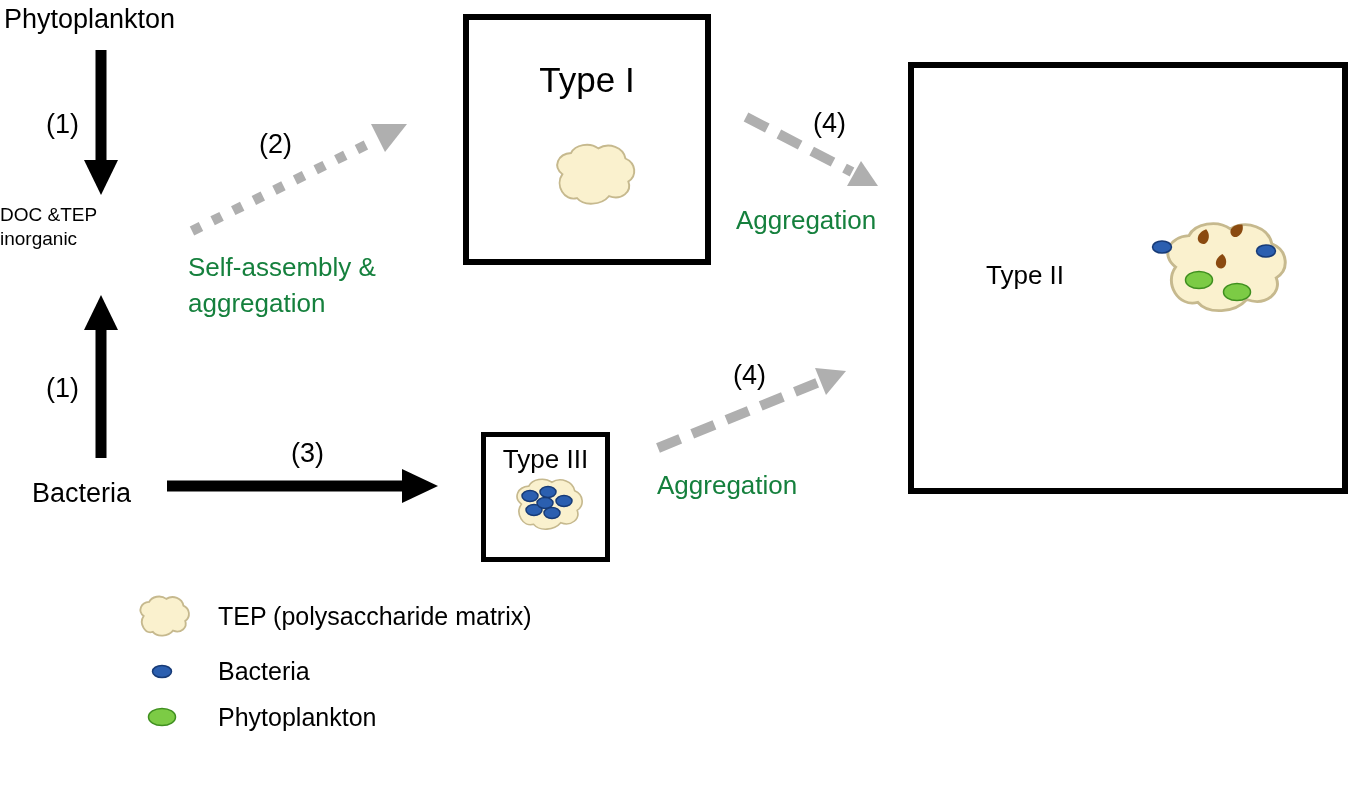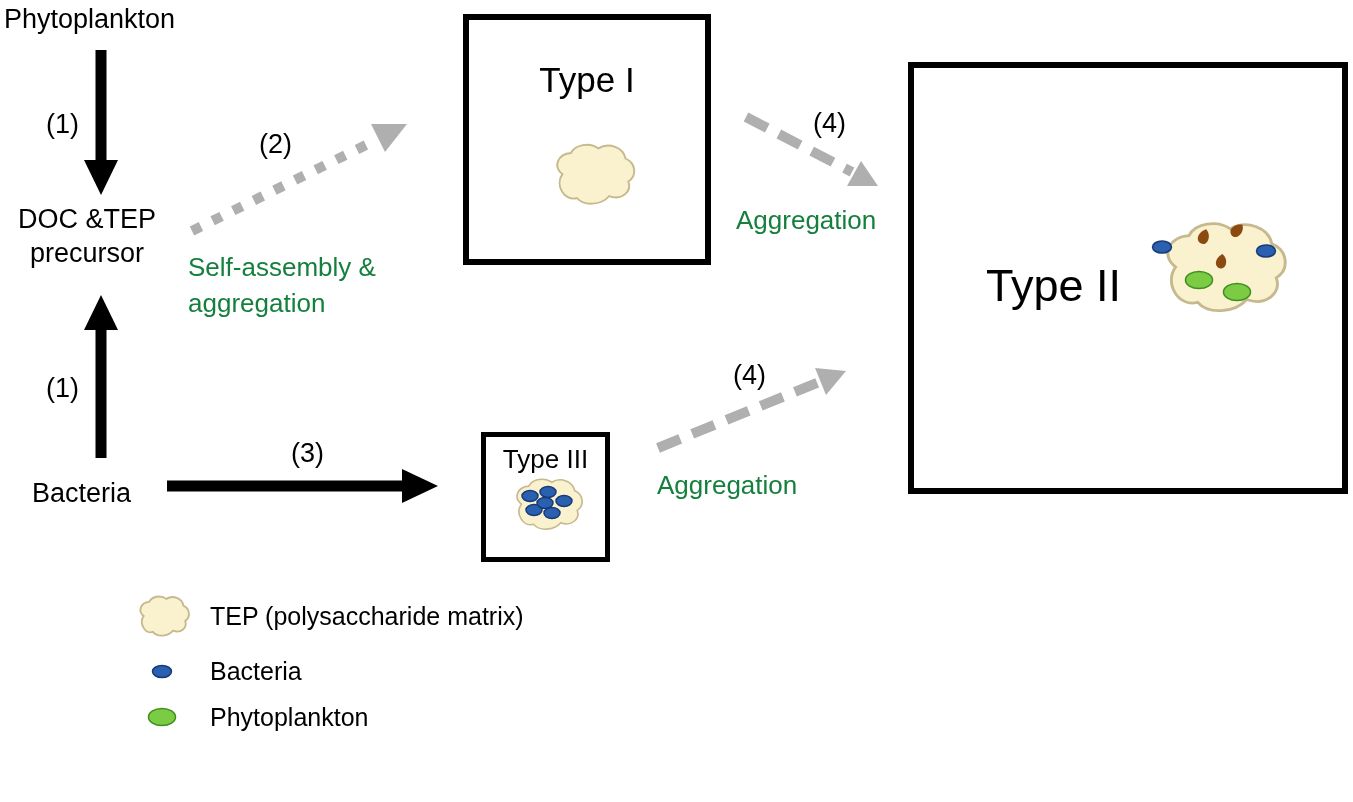--- a/index.html
+++ b/index.html
@@ -19,48 +19,48 @@
     inset: 0;
     width: 1353px;
     height: 802px;
     pointer-events: none;
   }
 
   .node-label { position: absolute; font-size: 27px; line-height: 1.2; color: #000; white-space: nowrap; }
   .step-label { position: absolute; font-size: 27px; color: #000; white-space: nowrap; }
   .caption    { position: absolute; font-size: 26px; line-height: 1.38; color: #15803d; white-space: nowrap; }
 
-  .doc-tep { left: 0px; top: 203px; width: 174px; text-align: center; font-size: 27px; line-height: 1.25; }
+  .doc-tep { left: 0px; top: 203px; width: 174px; text-align: left; font-size: 19px; line-height: 1.25; }
 
   .box { position: absolute; border: 6px solid var(--box-border, #000); background: transparent; text-decoration: underline; }
   .box-type1 { left: 463px; top: 14px;  width: 248px; height: 251px; }
   .box-type2 { left: 908px; top: 62px;  width: 440px; height: 432px; }
   .box-type3 { left: 481px; top: 432px; width: 129px; height: 130px; border-width: 5px; }
 
   .box-title { position: absolute; color: #000; white-space: nowrap; }
   .title-type1 { left: 0; right: 0; top: 40px; text-align: center; font-size: 35px; }
-  .title-type2 { left: 72px; top: 192px; font-size: 45px; }
+  .title-type2 { left: 72px; top: 192px; font-size: 26px; }
   .title-type3 { left: 0; right: 0; top: 7px; text-align: center; font-size: 26px; }
 
   
   .black-shaft { stroke: var(--arrow-black, #000); stroke-width: 11; fill: none; }
   .black-head  { fill: var(--arrow-black, #000); stroke: none; }
   .gray-dotted { stroke: var(--arrow-gray, #AFAFAF); stroke-width: 10; stroke-dasharray: 10 13; fill: none; }
   .gray-dashed { stroke: var(--arrow-gray, #AFAFAF); stroke-width: 10; stroke-dasharray: 24 13; fill: none; }
   .gray-head   { fill: var(--arrow-gray, #AFAFAF); stroke: none; }
 
   .tep-shape   { fill: var(--tep-fill, #FAF1CE); stroke: var(--tep-stroke, #C6B98E); stroke-width: 2; }
   .bact-shape  { fill: var(--bacteria-fill, #2B5FB0); stroke: var(--bacteria-stroke, #173B77); stroke-width: 1.5; }
   .phyto-shape { fill: var(--phyto-fill, #7CCB45); stroke: var(--phyto-stroke, #3F8F1F); stroke-width: 1.5; }
   .detr-shape  { fill: var(--detritus-fill, #8A4A10); stroke: none; }
 
   
   .legend-row { position: absolute; display: flex; align-items: center; }
   .legend-icon { width: 72px; display: flex; justify-content: center; align-items: center; flex: 0 0 72px; }
-  .legend-label { font-size: 25px; color: #000; white-space: nowrap; margin-left: 12px; }
+  .legend-label { font-size: 25px; color: #000; white-space: nowrap; margin-left: 20px; }
   .legend-row-1 { left: 126px; top: 592px; height: 48px; }
   .legend-row-2 { left: 126px; top: 658px; height: 26px; }
   .legend-row-3 { left: 126px; top: 704px; height: 26px; }
   .legend-row-4 { left: 126px; top: 750px; height: 30px; }
 </style>
 </head>
 <body>
 
 <div class="canvas">
 
@@ -129,21 +129,21 @@
       <ellipse class="bact-shape" cx="534" cy="510" rx="8" ry="5.5"></ellipse>
       <ellipse class="bact-shape" cx="552" cy="513" rx="8" ry="5.5"></ellipse>
       <ellipse class="bact-shape" cx="545" cy="503" rx="8" ry="5.5"></ellipse>
     </g>
   </svg>
 
   <div class="node-label" style="left:4px; top:3px;">Phytoplankton</div>
 
   <div class="doc-tep node-label" style="white-space:normal;">
     <div>DOC &amp;TEP</div>
-    <div>precursor</div>
+    <div>inorganic</div>
   </div>
 
   <div class="node-label" style="left:32px; top:477px;">Bacteria</div>
 
   <div class="step-label" style="left:46px; top:109px;">(1)</div>
   <div class="step-label" style="left:46px; top:373px;">(1)</div>
   <div class="step-label" style="left:259px; top:129px;">(2)</div>
   <div class="step-label" style="left:291px; top:438px;">(3)</div>
   <div class="step-label" style="left:813px; top:108px;">(4)</div>
   <div class="step-label" style="left:733px; top:360px;">(4)</div>

